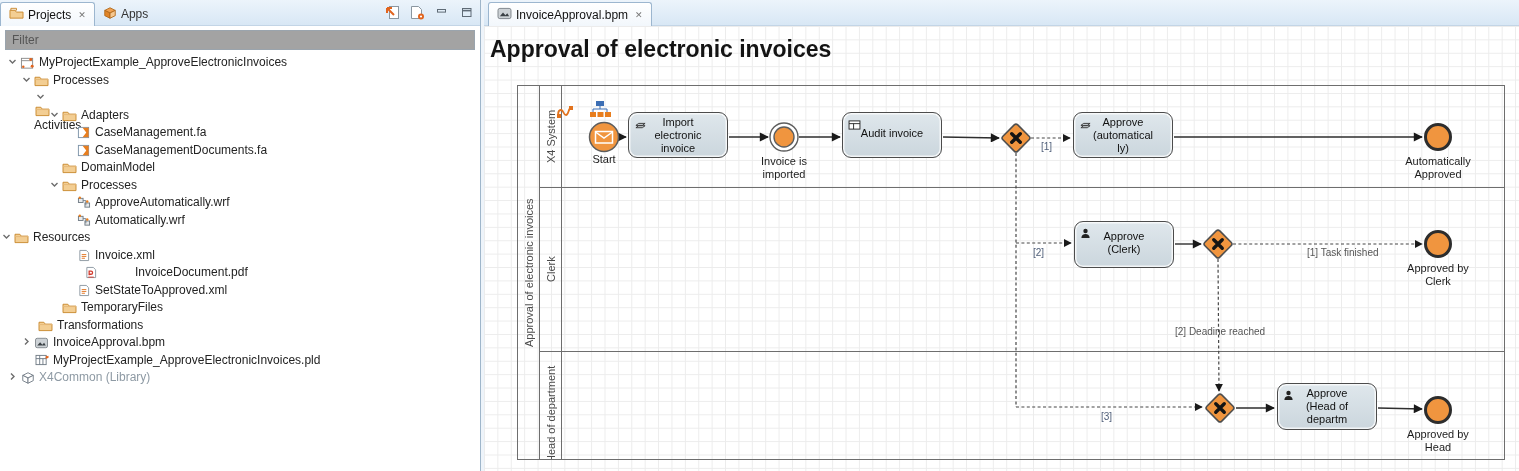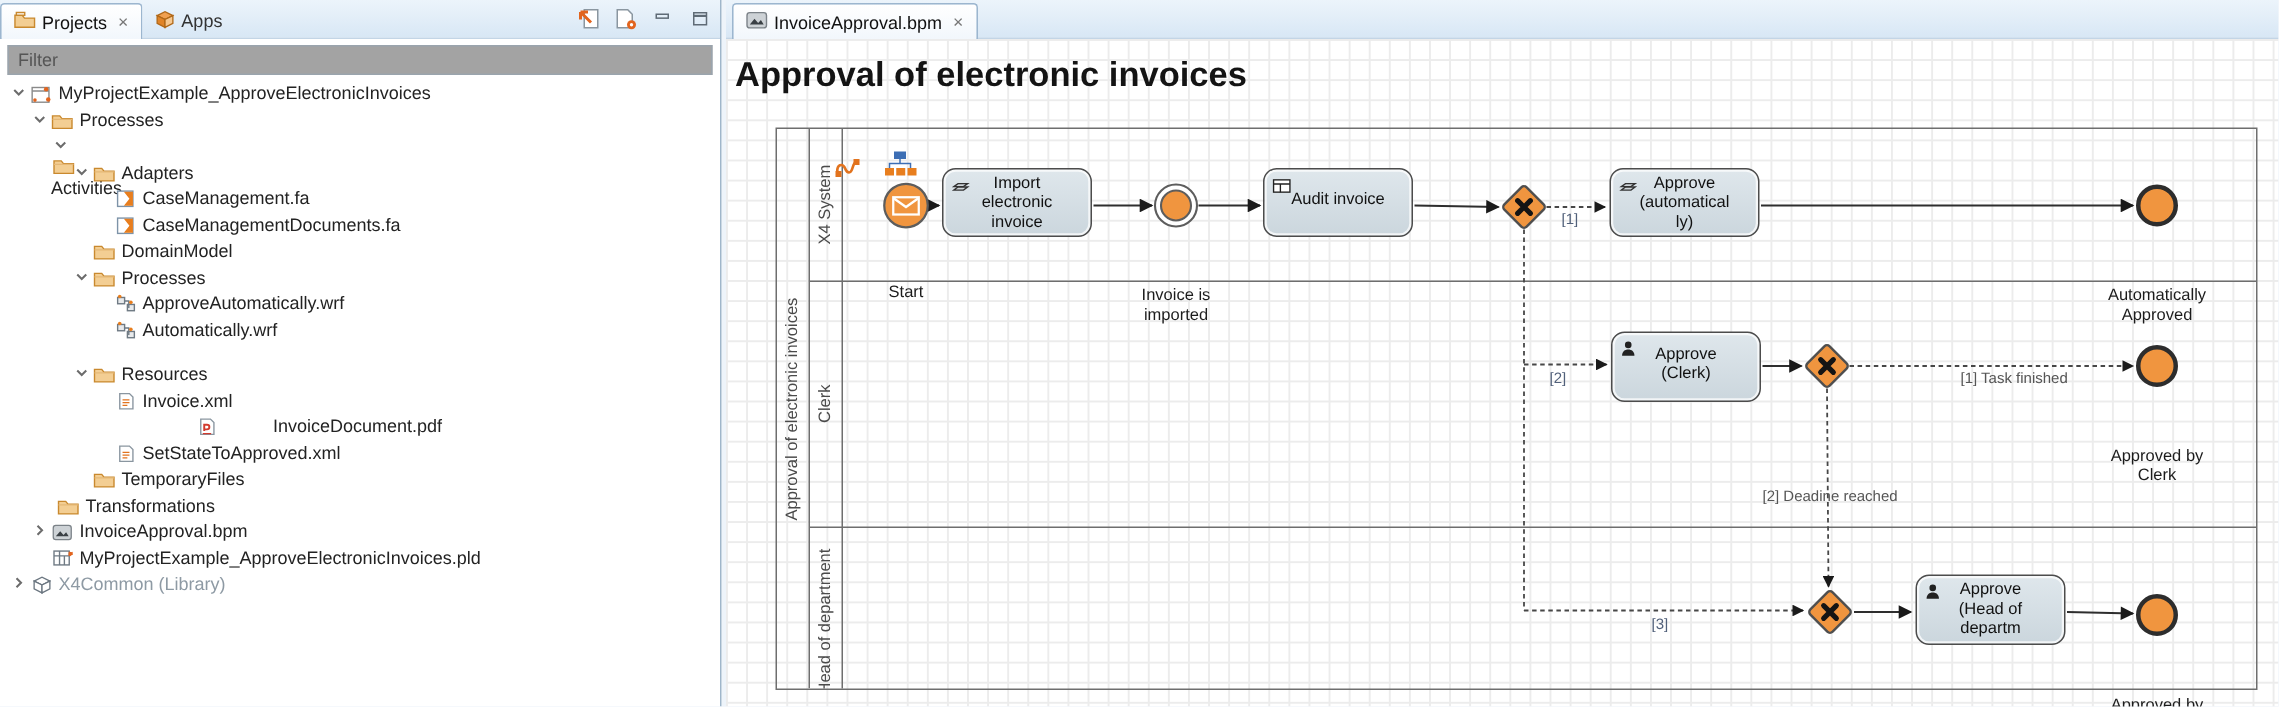--- a/index.html
+++ b/index.html
@@ -64,21 +64,21 @@
   .task { position:absolute; width:100px; border:1.4px solid #4c4c4c; border-radius:9px;
     background:linear-gradient(#dfe7ec,#cbd6dd);
     box-shadow:inset 0 0 0 1.5px rgba(255,255,255,.75);
     overflow:hidden; }
   .task .node-icon { position:absolute; top:3px; left:5px; }
   .task .tx { margin-top:3px; text-align:center; font-size:11px; line-height:13px;
     color:#111; }
   .task .tx.center1 { margin-top:14px; }
 
   .node-label { position:absolute; text-align:center; font-size:11px; line-height:12.5px;
-    color:#1c1c1c; white-space:pre-line;margin-top:36px; }
+    color:#1c1c1c; white-space:pre-line; }
   .edge-label { position:absolute; font-size:10px; color:#51607a; white-space:nowrap; }
 
   svg.links { position:absolute; inset:0; width:1519px; height:471px; pointer-events:none; }
   svg.links [data-interactable="true"] { pointer-events:auto; }
   .flow { stroke:#2e2e2e; stroke-width:1.4; fill:none; }
   .mflow { stroke:#474747; stroke-width:1.2; fill:none; stroke-dasharray:3 2.4; }
 </style>
 </head>
 <body>
 
@@ -259,21 +259,21 @@
             <svg width="14" height="13" viewBox="0 0 15 14">
               <rect x="1.5" y="2.5" width="5" height="4.5" fill="#e8eaec" stroke="#6f7a84"></rect>
               <rect x="8.5" y="7.5" width="5" height="4.5" fill="#e8eaec" stroke="#6f7a84"></rect>
               <path d="M6.5 5h3v5" stroke="#6f7a84" fill="none"></path>
               <circle cx="3" cy="1.8" r="1.3" fill="#E87E1E"></circle>
               <circle cx="11" cy="6" r="1.3" fill="#E87E1E"></circle>
             </svg>
           </span>
           <span class="tlabel" data-interactable="false">Automatically.wrf</span>
         </div>
-        <div class="tree-row" data-interactable="true" style="padding-left: 48px; margin-top: 12px;">
+        <div class="tree-row" data-interactable="true" style="">
           <span class="chev" data-interactable="true">
             <svg width="9" height="9" viewBox="0 0 9 9">
               <path d="M1.5 3l3 3 3-3" stroke="#6d6d6d" stroke-width="1.4" fill="none"></path>
             </svg>
           </span>
           <span class="ticon" data-interactable="false">
             <svg width="15" height="13" viewBox="0 0 16 14">
               <path d="M1 3.5h5.2l1.6 2H15V12.5H1z" fill="#F3CE93" stroke="#C9892E"></path>
               <path d="M1 6h14" stroke="#E5B877"></path>
             </svg>
@@ -283,21 +283,21 @@
         <div class="tree-row" data-interactable="true" style="padding-left: 62px;">
           <span class="chev" data-interactable="false"></span>
           <span class="ticon" data-interactable="false">
             <svg width="12" height="13" viewBox="0 0 13 14">
               <path d="M2 1.5h7l2.5 2.5v8.5H2z" fill="#fff" stroke="#8a96a0"></path>
               <path d="M4 6h5M4 8h5M4 10h3.5" stroke="#E2731E"></path>
             </svg>
           </span>
           <span class="tlabel" data-interactable="false">Invoice.xml</span>
         </div>
-        <div class="tree-row" data-interactable="true" style="padding-left: 83px; gap: 33px;">
+        <div class="tree-row" data-interactable="true" style="padding-left: 36px; gap: 33px;">
           <span class="chev" data-interactable="false"></span>
           <span class="ticon" data-interactable="false">
             <svg width="12" height="13" viewBox="0 0 13 14">
               <path d="M2 1.5h7l2.5 2.5v8.5H2z" fill="#fff" stroke="#8a96a0"></path>
               <path d="M4.5 10V5.5h2a1.7 1.7 0 010 3.4h-2" stroke="#D23B2E" stroke-width="1.4" fill="none"></path>
               <path d="M3.5 12h6" stroke="#D23B2E"></path>
             </svg>
           </span>
           <span class="tlabel" data-interactable="false">InvoiceDocument.pdf</span>
         </div>

